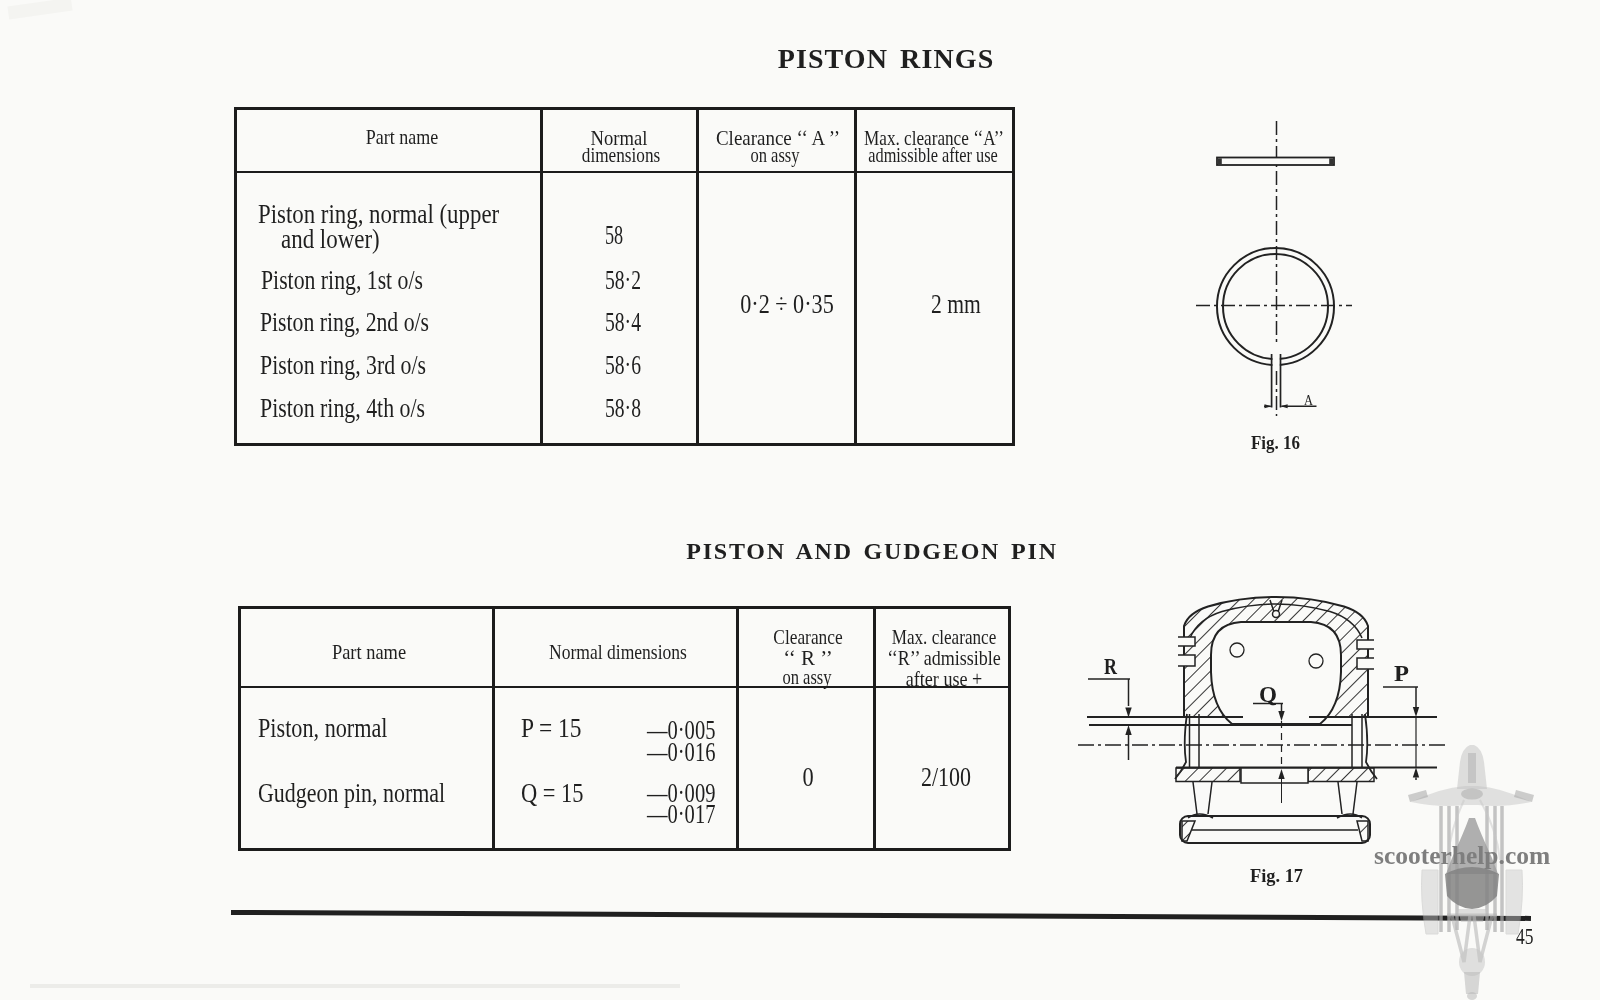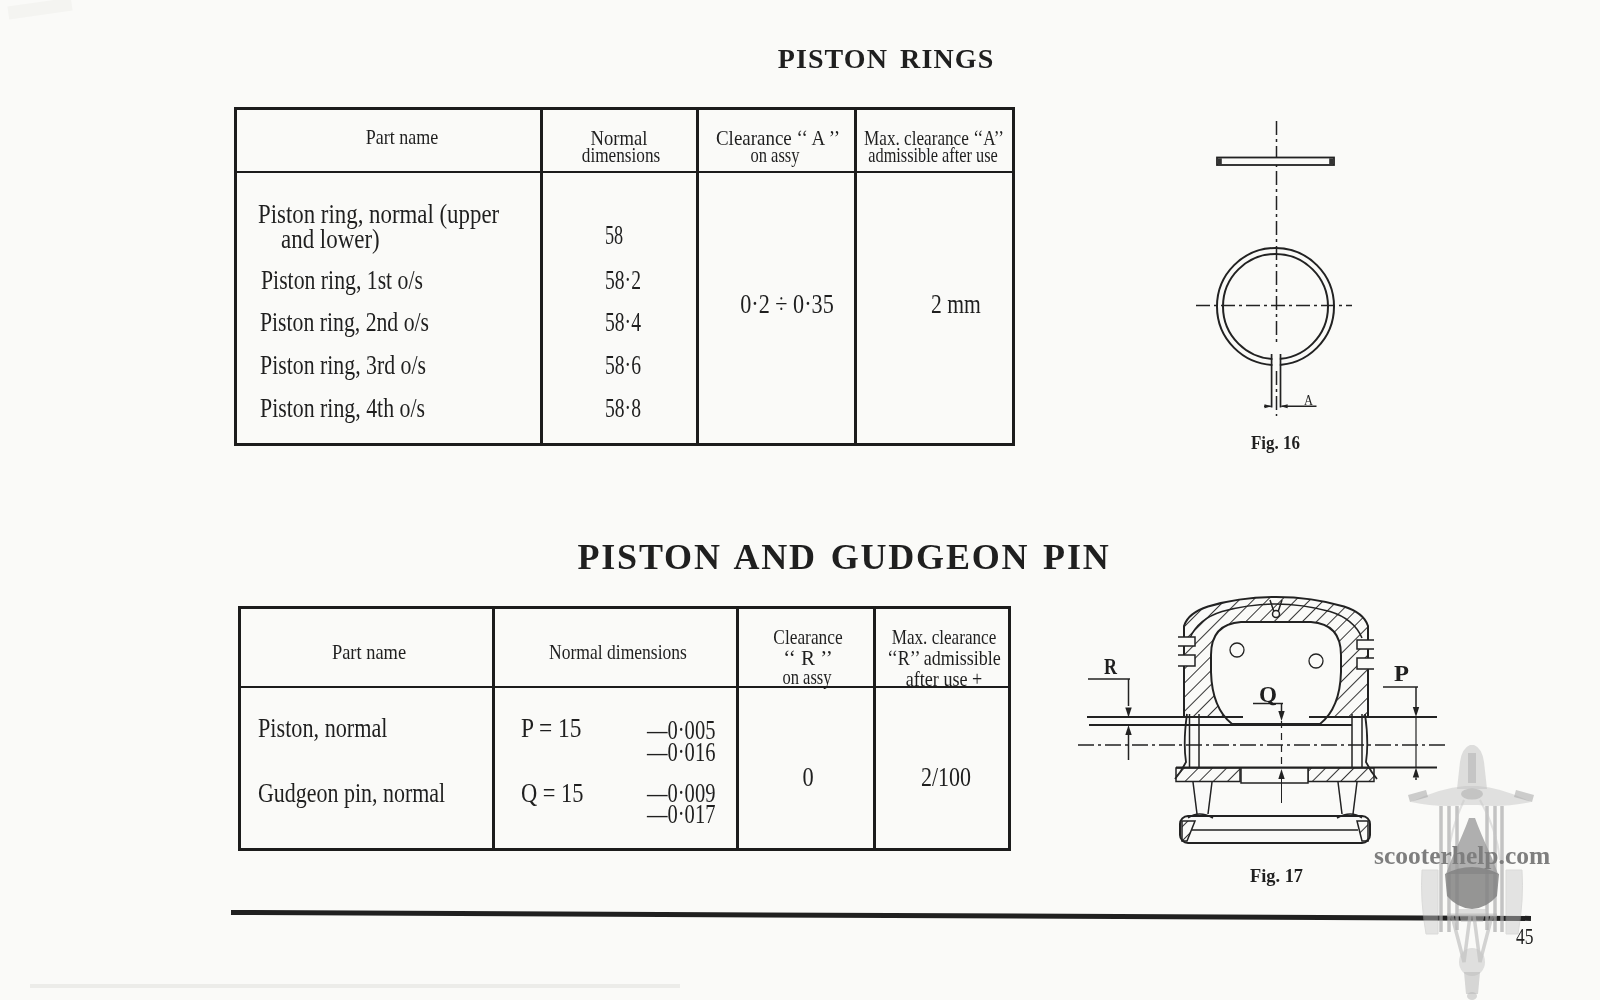--- a/index.html
+++ b/index.html
@@ -12,21 +12,21 @@
 .b{font-weight:bold}
 .ln{position:absolute;background:#1c1c1c}
 .f21{font-size:21px}
 .f28{font-size:28px}
 </style>
 </head>
 <body>
 <div id="page">
 
 <div class="t b c" style="left:886px;top:45px;font-size:28px;letter-spacing:1.1px;word-spacing:4px;">PISTON RINGS</div>
-<div class="t b c" style="left:844px;top:539px;font-size:36px;letter-spacing:1.8px;word-spacing:3px;">PISTON AND GUDGEON PIN</div>
+<div class="t b c" style="left:872px;top:539px;font-size:24px;letter-spacing:1.8px;word-spacing:3px;">PISTON AND GUDGEON PIN</div>
 
 <div class="ln" style="left:234px;top:107px;width:781px;height:3px"></div>
 <div class="ln" style="left:234px;top:443px;width:781px;height:3px"></div>
 <div class="ln" style="left:234px;top:107px;width:3px;height:339px"></div>
 <div class="ln" style="left:1012px;top:107px;width:3px;height:339px"></div>
 <div class="ln" style="left:540px;top:107px;width:3px;height:339px"></div>
 <div class="ln" style="left:696px;top:107px;width:3px;height:339px"></div>
 <div class="ln" style="left:854px;top:107px;width:3px;height:339px"></div>
 <div class="ln" style="left:234px;top:171px;width:781px;height:2px"></div>
 

